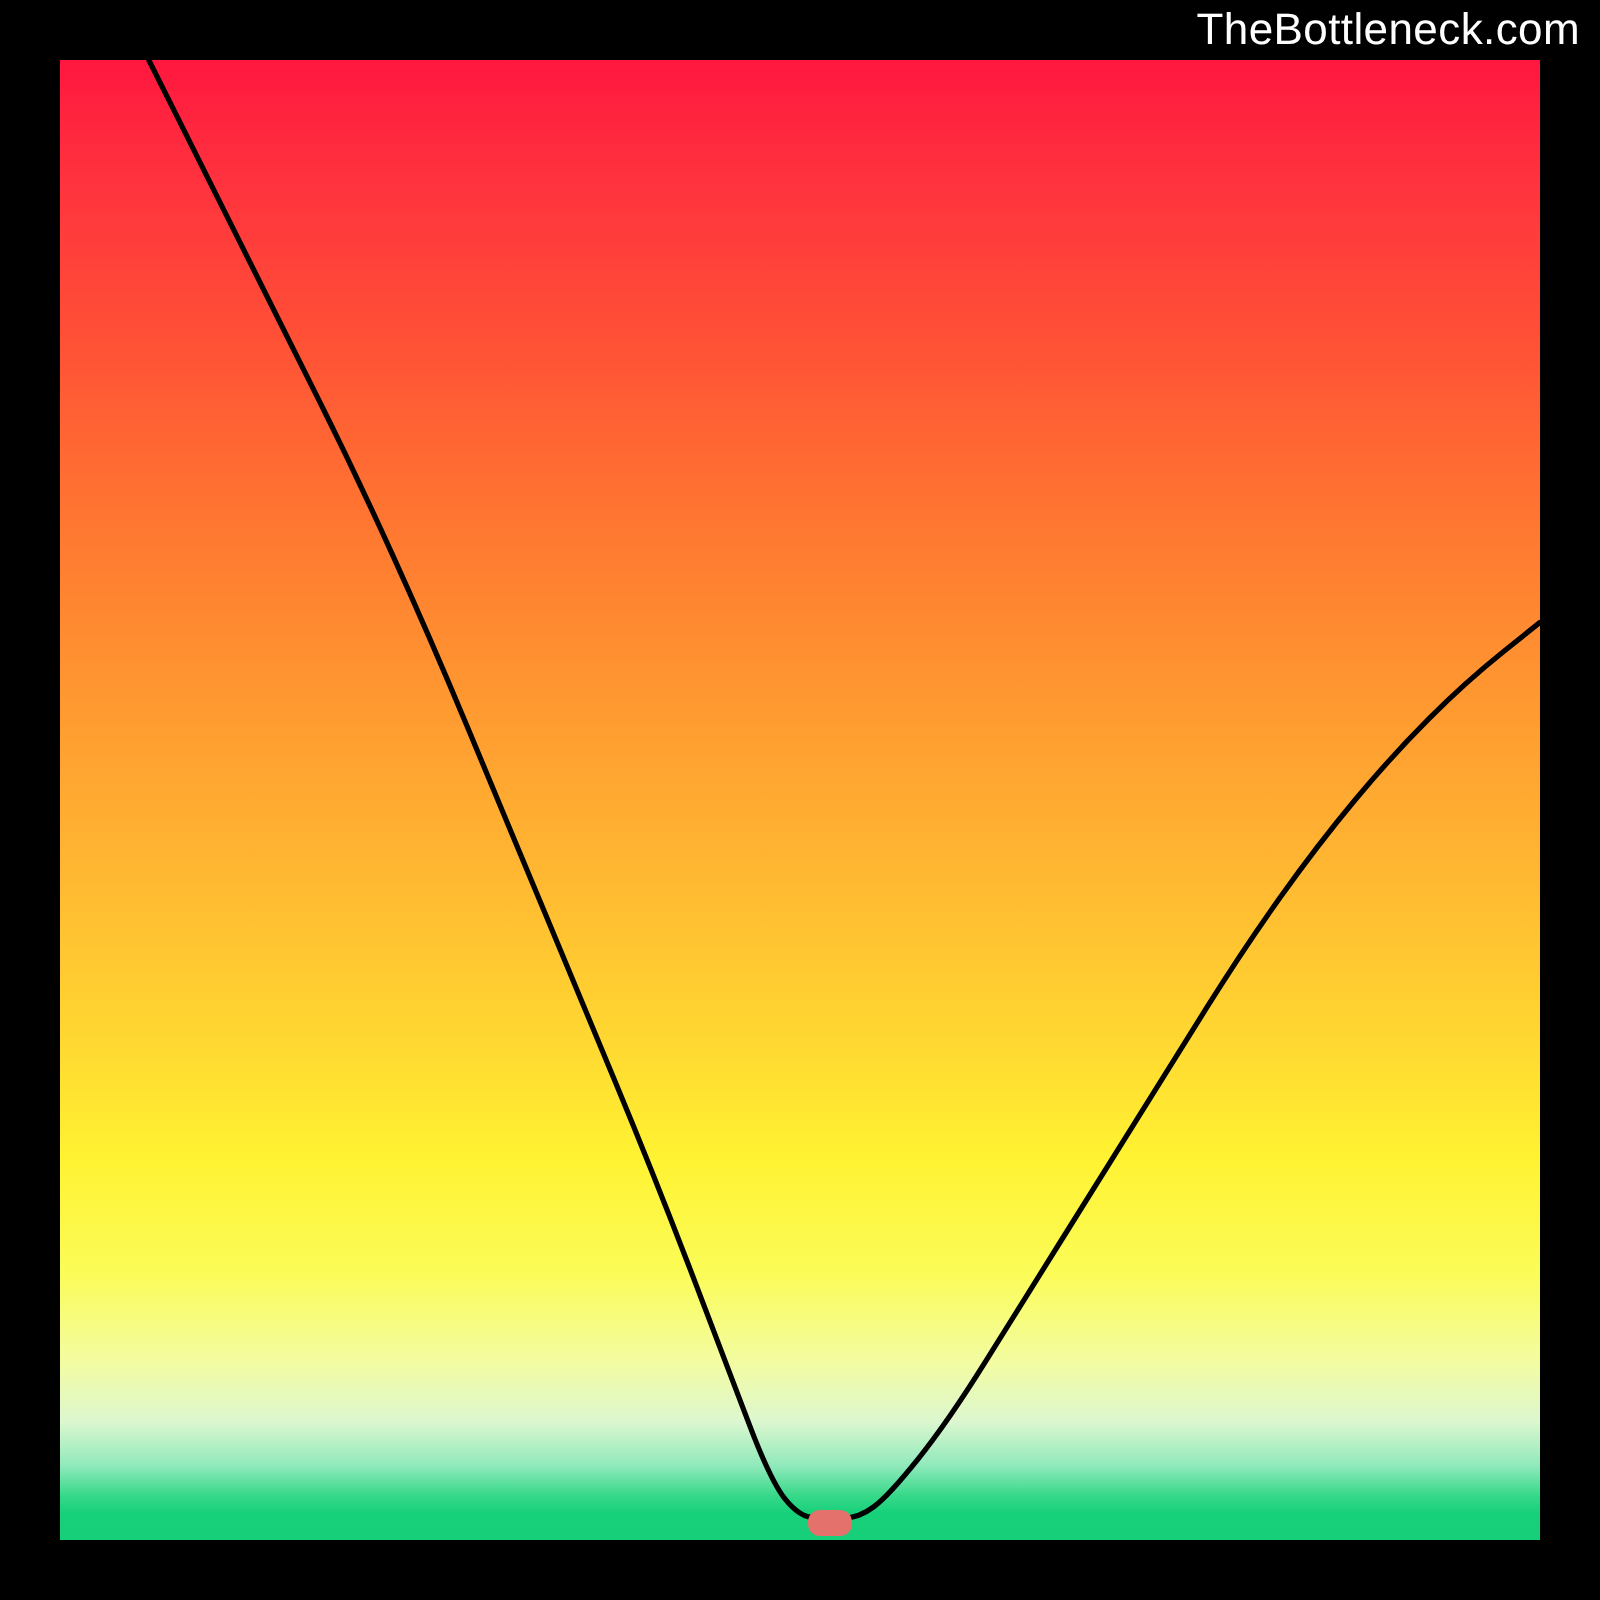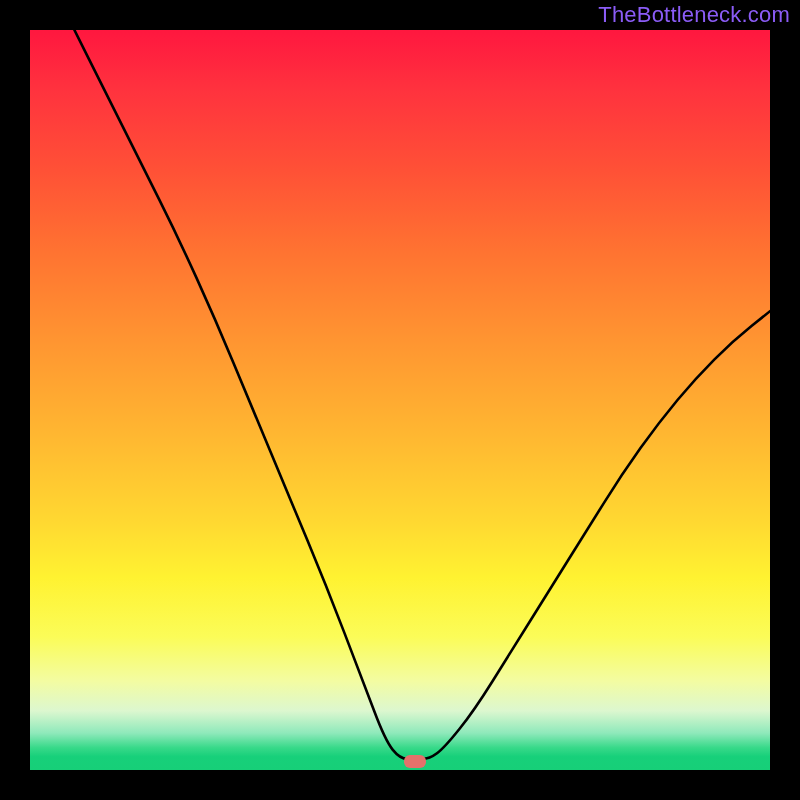--- a/index.html
+++ b/index.html
@@ -14,21 +14,21 @@
   .frame {
     position: relative;
     width: 800px;
     height: 800px;
     background: #000;
   }
   .watermark {
     position: absolute;
     top: 2px;
     right: 10px;
-    color: #8b5cf6;
+    color: #ffffff;
     font-size: 22px;
     letter-spacing: 0.2px;
     z-index: 10;
   }
   .plot-area {
     position: absolute;
     left: 30px;
     top: 30px;
     width: 740px;
     height: 740px;

